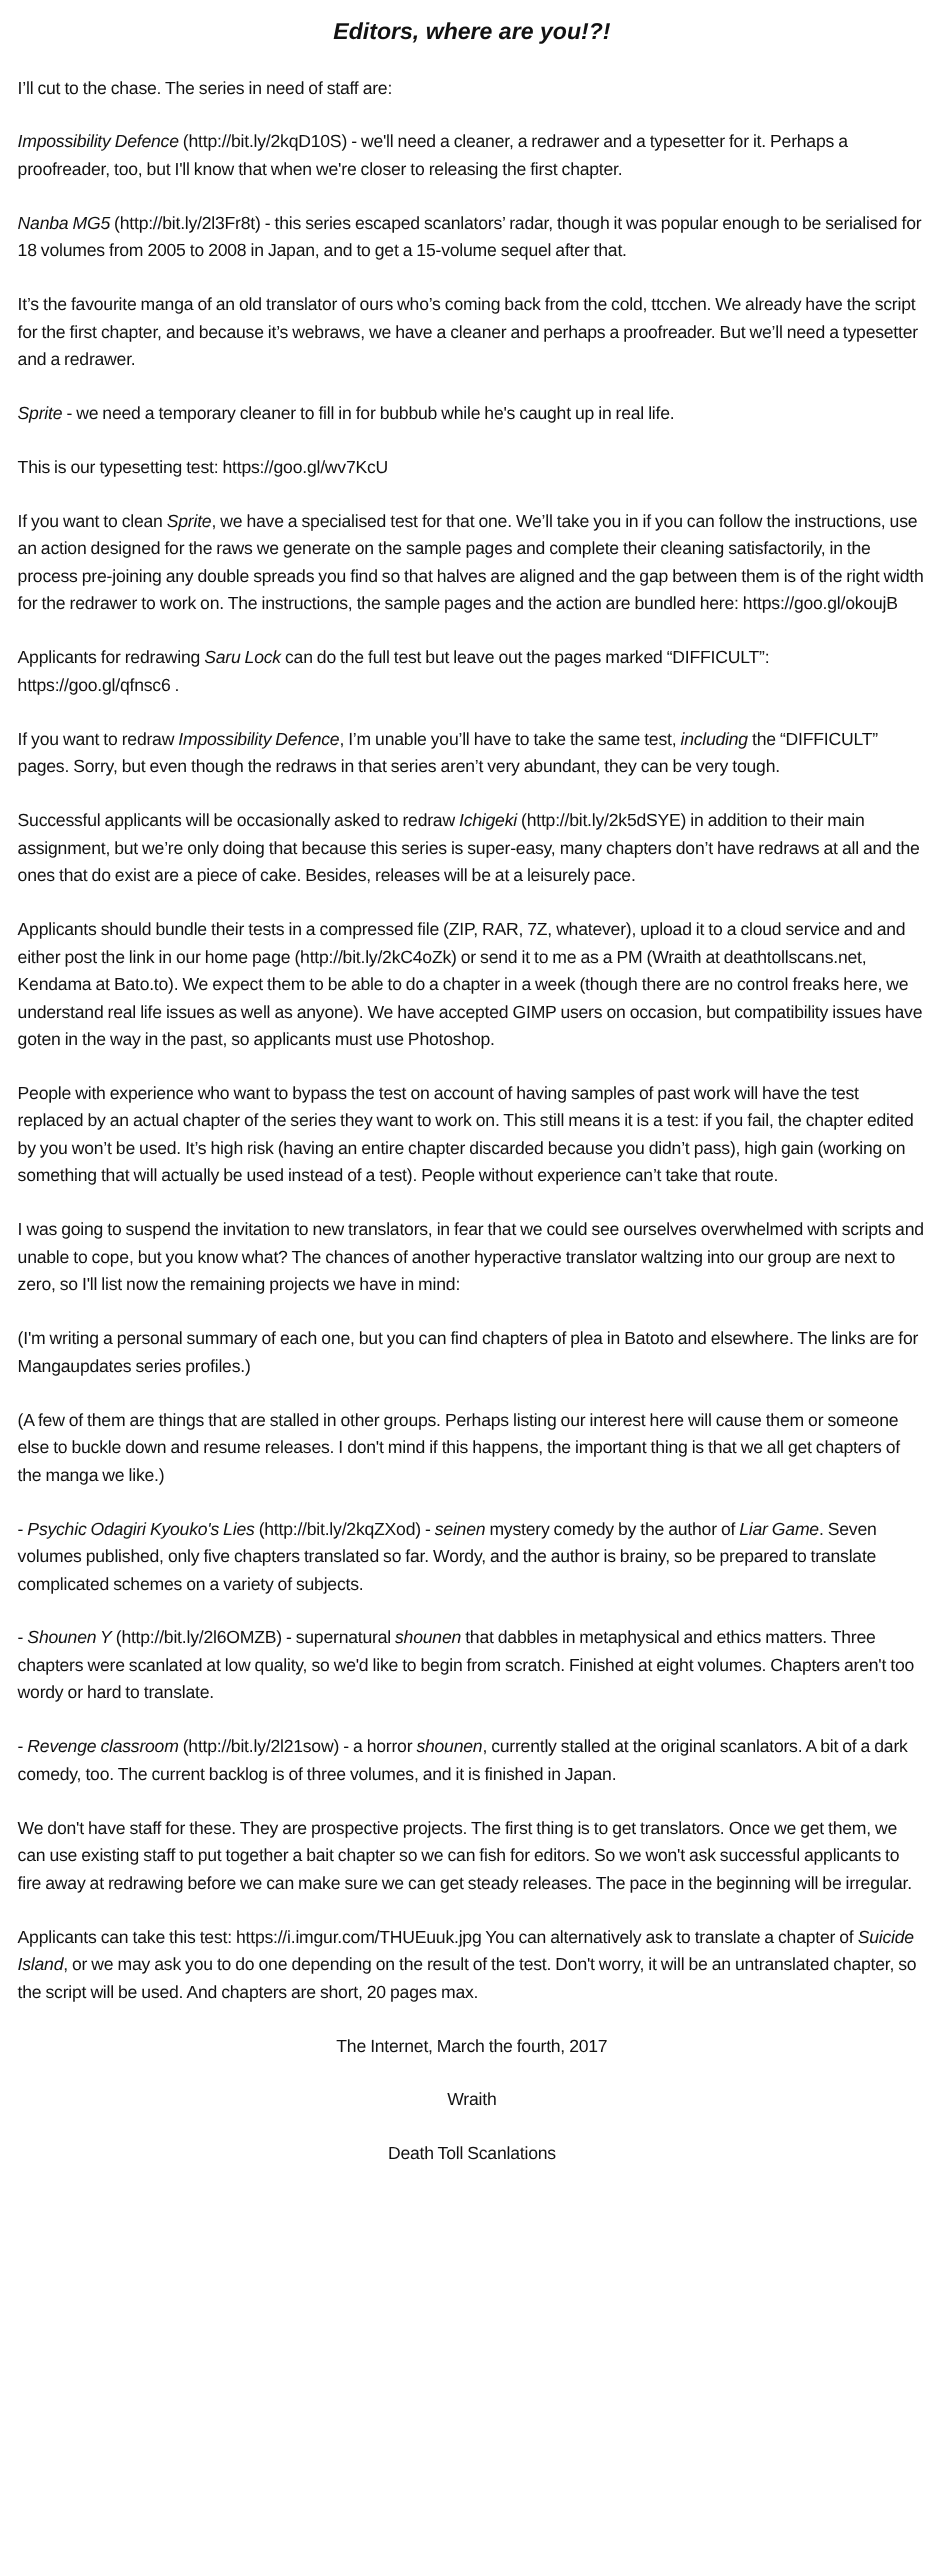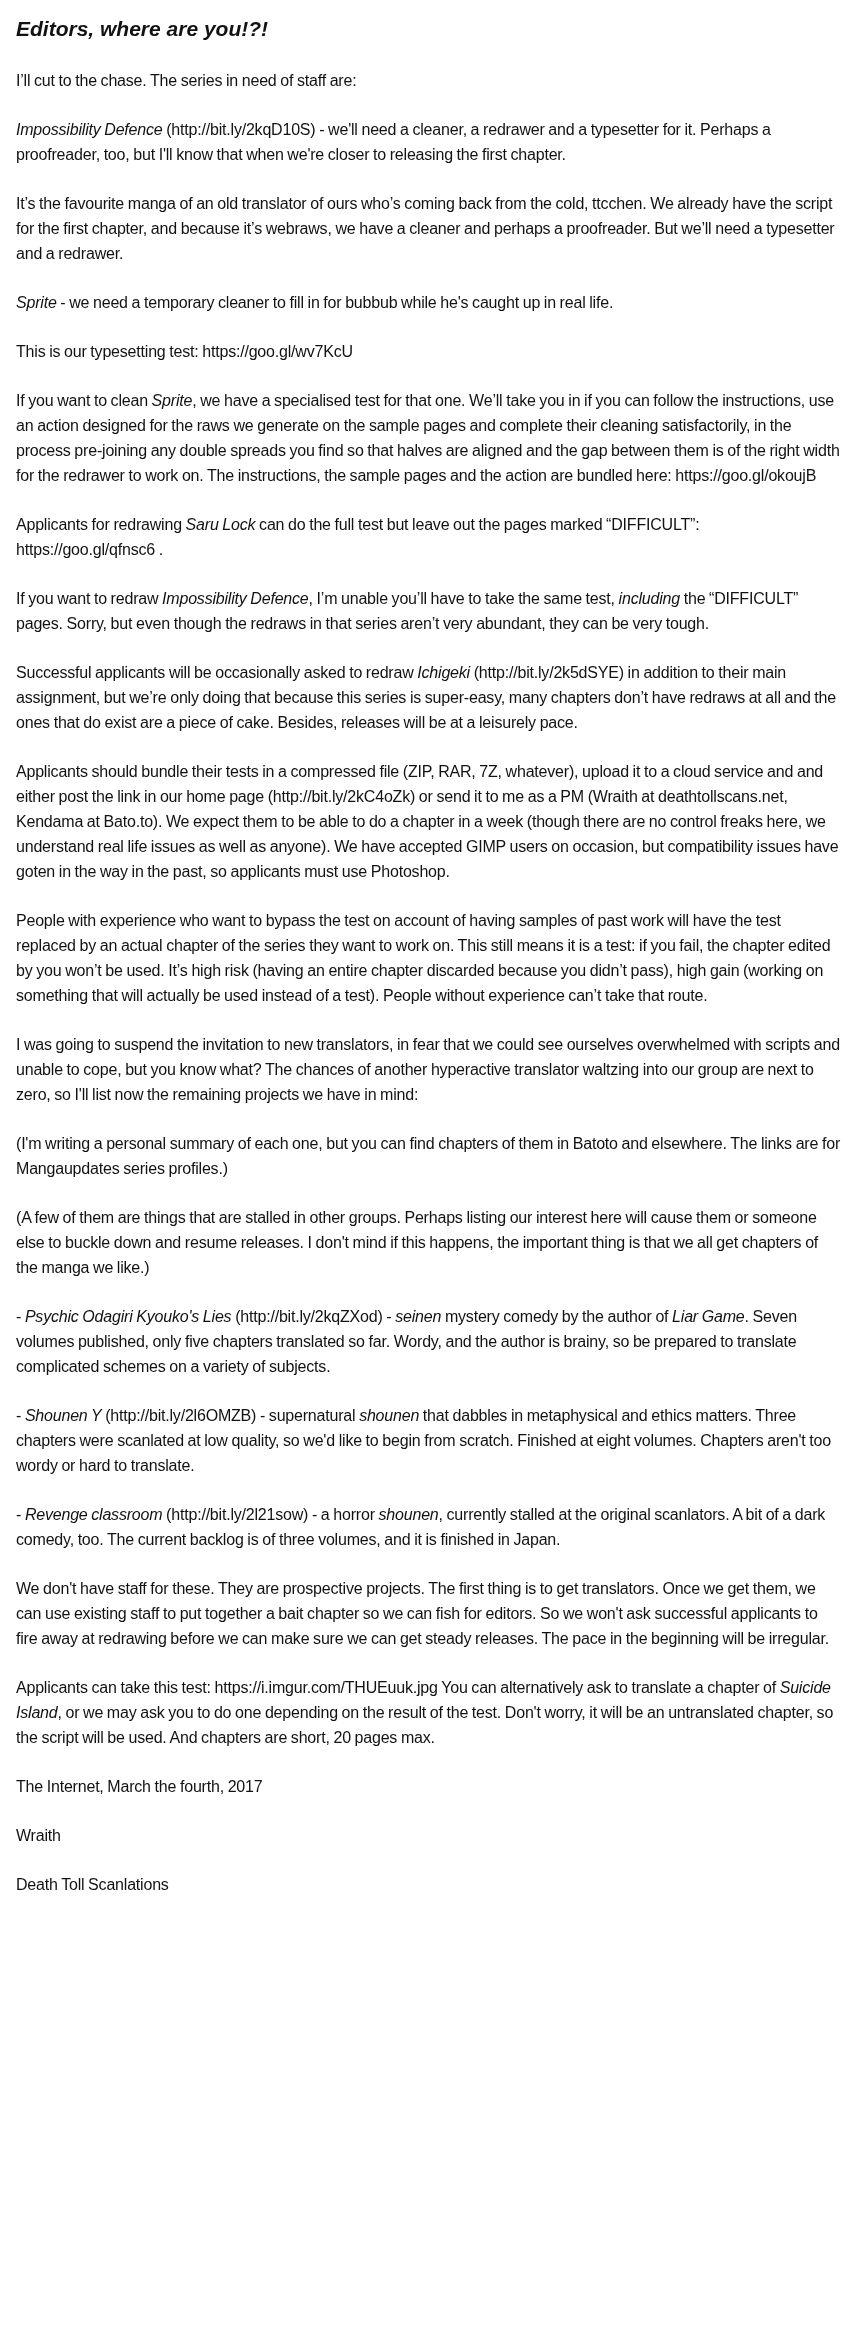--- a/index.html
+++ b/index.html
@@ -14,54 +14,55 @@
     font-family: "Liberation Sans", sans-serif;
   }
   .doc {
     padding: 6px 16px 24px 16px;
   }
   .title {
     font-size: 21px;
     line-height: 30px;
     font-weight: 700;
     font-style: italic;
-    text-align: left;
+    text-align: center;
     margin: 8px 0 0 0;
   }
   .para {
     font-size: 16px;
     line-height: 25px;
     margin: 24px 0 0 0;
     letter-spacing: -0.2px;
     word-spacing: -0.5px;
   }
   .bi { font-weight: 400; font-style: italic; }
   .i  { font-style: italic; }
-  .sig { text-align: left; }
+  .sig { text-align: center; }
   .sig-block { margin-top: 0; }
 </style>
 </head>
 <body>
 
 <div class="doc">
   <h1 class="title">Editors, where are you!?!</h1>
   <div>
       <p class="para"><span class="">I’ll cut to the chase. The series in need of staff are:</span></p>
       <p class="para"><span class="bi">Impossibility Defence</span><span class=""> (http://bit.ly/2kqD10S) - we'll need a cleaner, a redrawer and a typesetter for it. Perhaps a proofreader, too, but I'll know that when we're closer to releasing the first chapter.</span></p>
+      <p class="para"><span class="bi">Nanba MG5</span><span class=""> (http://bit.ly/2l3Fr8t) - this series escaped scanlators’ radar, though it was popular enough to be serialised for 18 volumes from 2005 to 2008 in Japan, and to get a 15-volume sequel after that.</span></p>
       <p class="para"><span class="">It’s the favourite manga of an old translator of ours who’s coming back from the cold, ttcchen. We already have the script for the first chapter, and because it’s webraws, we have a cleaner and perhaps a proofreader. But we’ll need a typesetter and a redrawer.</span></p>
       <p class="para"><span class="bi">Sprite</span><span class=""> - we need a temporary cleaner to fill in for bubbub while he's caught up in real life.</span></p>
       <p class="para"><span class="">This is our typesetting test: https://goo.gl/wv7KcU</span></p>
       <p class="para"><span class="">If you want to clean </span><span class="bi">Sprite</span><span class="">, we have a specialised test for that one. We’ll take you in if you can follow the instructions, use an action designed for the raws we generate on the sample pages and complete their cleaning satisfactorily, in the process pre-joining any double spreads you find so that halves are aligned and the gap between them is of the right width for the redrawer to work on. The instructions, the sample pages and the action are bundled here: https://goo.gl/okoujB</span></p>
       <p class="para"><span class="">Applicants for redrawing </span><span class="bi">Saru Lock</span><span class=""> can do the full test but leave out the pages marked “DIFFICULT”: https://goo.gl/qfnsc6 .</span></p>
       <p class="para"><span class="">If you want to redraw </span><span class="bi">Impossibility Defence</span><span class="">, I’m unable you’ll have to take the same test, </span><span class="i">including</span><span class=""> the “DIFFICULT” pages. Sorry, but even though the redraws in that series aren’t very abundant, they can be very tough.</span></p>
       <p class="para"><span class="">Successful applicants will be occasionally asked to redraw </span><span class="bi">Ichigeki</span><span class=""> (http://bit.ly/2k5dSYE) in addition to their main assignment, but we’re only doing that because this series is super-easy, many chapters don’t have redraws at all and the ones that do exist are a piece of cake. Besides, releases will be at a leisurely pace.</span></p>
       <p class="para"><span class="">Applicants should bundle their tests in a compressed file (ZIP, RAR, 7Z, whatever), upload it to a cloud service and and either post the link in our home page (http://bit.ly/2kC4oZk) or send it to me as a PM (Wraith at deathtollscans.net, Kendama at Bato.to). We expect them to be able to do a chapter in a week (though there are no control freaks here, we understand real life issues as well as anyone). We have accepted GIMP users on occasion, but compatibility issues have goten in the way in the past, so applicants must use Photoshop.</span></p>
       <p class="para"><span class="">People with experience who want to bypass the test on account of having samples of past work will have the test replaced by an actual chapter of the series they want to work on. This still means it is a test: if you fail, the chapter edited by you won’t be used. It’s high risk (having an entire chapter discarded because you didn’t pass), high gain (working on something that will actually be used instead of a test). People without experience can’t take that route.</span></p>
       <p class="para"><span class="">I was going to suspend the invitation to new translators, in fear that we could see ourselves overwhelmed with scripts and unable to cope, but you know what? The chances of another hyperactive translator waltzing into our group are next to zero, so I'll list now the remaining projects we have in mind:</span></p>
-      <p class="para"><span class="">(I'm writing a personal summary of each one, but you can find chapters of them in Batoto and elsewhere. The links are for Mangaupdates series profiles.)</span></p>
+      <p class="para"><span class="">(I'm writing a personal summary of each one, but you can find chapters of plea in Batoto and elsewhere. The links are for Mangaupdates series profiles.)</span></p>
       <p class="para"><span class="">(A few of them are things that are stalled in other groups. Perhaps listing our interest here will cause them or someone else to buckle down and resume releases. I don't mind if this happens, the important thing is that we all get chapters of the manga we like.)</span></p>
       <p class="para"><span class="">- </span><span class="bi">Psychic Odagiri Kyouko's Lies</span><span class=""> (http://bit.ly/2kqZXod) - </span><span class="i">seinen</span><span class=""> mystery comedy by the author of </span><span class="bi">Liar Game</span><span class="">. Seven volumes published, only five chapters translated so far. Wordy, and the author is brainy, so be prepared to translate complicated schemes on a variety of subjects.</span></p>
       <p class="para"><span class="">- </span><span class="bi">Shounen Y</span><span class=""> (http://bit.ly/2l6OMZB) - supernatural </span><span class="i">shounen</span><span class=""> that dabbles in metaphysical and ethics matters. Three chapters were scanlated at low quality, so we'd like to begin from scratch. Finished at eight volumes. Chapters aren't too wordy or hard to translate.</span></p>
       <p class="para"><span class="">- </span><span class="bi">Revenge classroom</span><span class=""> (http://bit.ly/2l21sow) - a horror </span><span class="i">shounen</span><span class="">, currently stalled at the original scanlators. A bit of a dark comedy, too. The current backlog is of three volumes, and it is finished in Japan.</span></p>
       <p class="para"><span class="">We don't have staff for these. They are prospective projects. The first thing is to get translators. Once we get them, we can use existing staff to put together a bait chapter so we can fish for editors. So we won't ask successful applicants to fire away at redrawing before we can make sure we can get steady releases. The pace in the beginning will be irregular.</span></p>
       <p class="para"><span class="">Applicants can take this test: https://i.imgur.com/THUEuuk.jpg You can alternatively ask to translate a chapter of </span><span class="bi">Suicide Island</span><span class="">, or we may ask you to do one depending on the result of the test. Don't worry, it will be an untranslated chapter, so the script will be used. And chapters are short, 20 pages max.</span></p>
     </div>
   <div class="sig-block">
       <p class="para sig">The Internet, March the fourth, 2017</p>
       <p class="para sig">Wraith</p>

